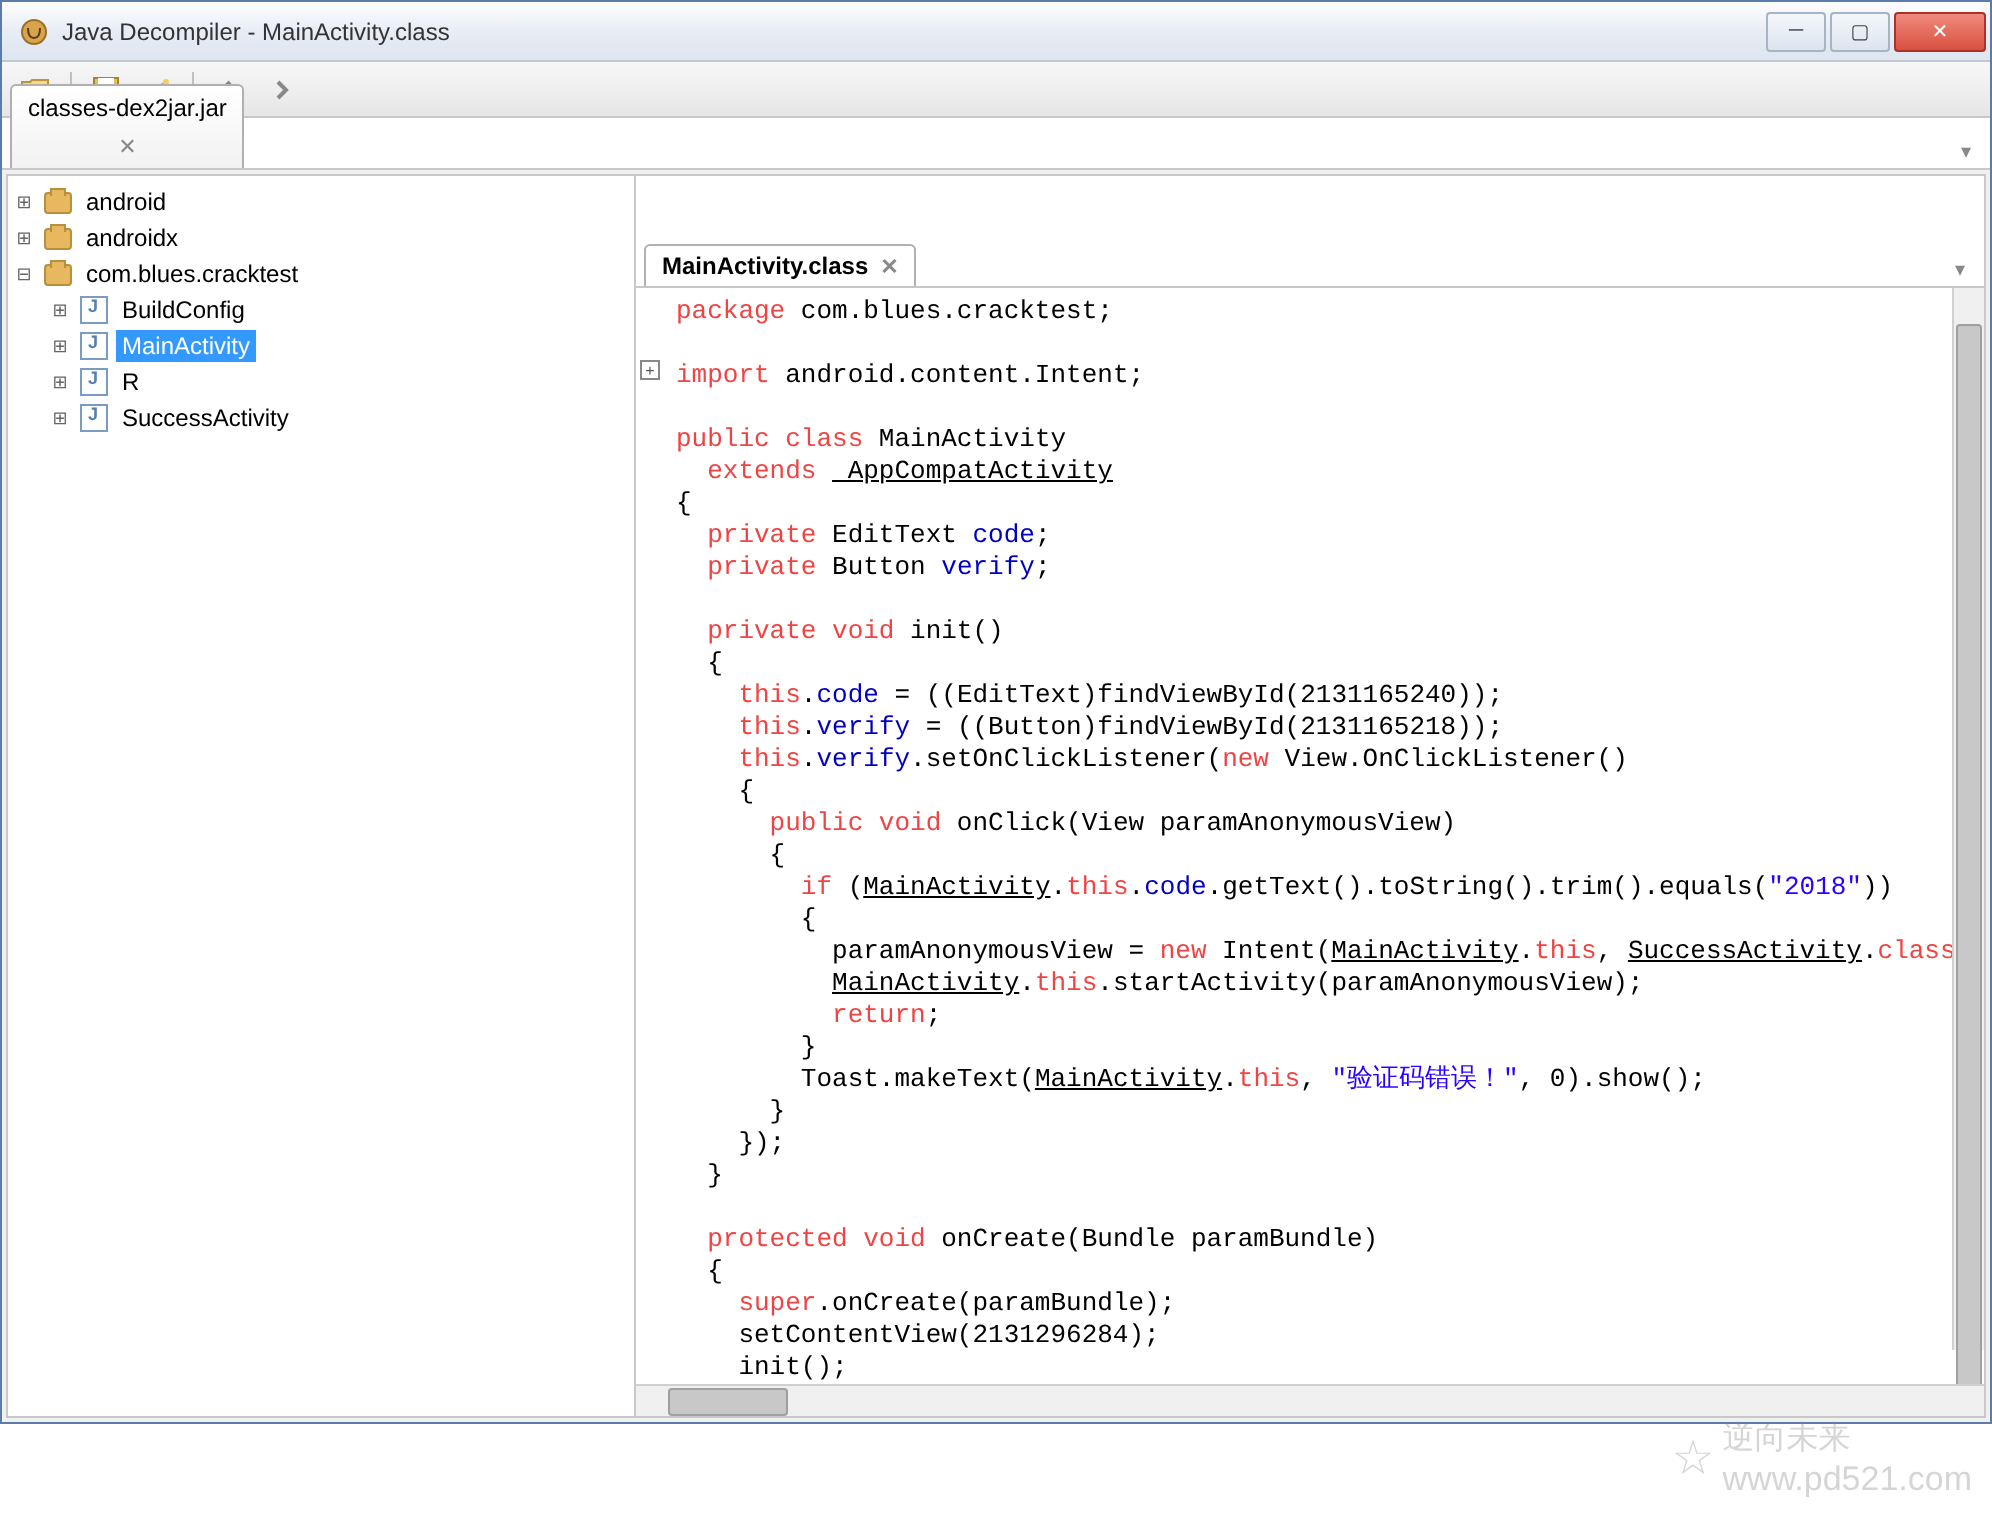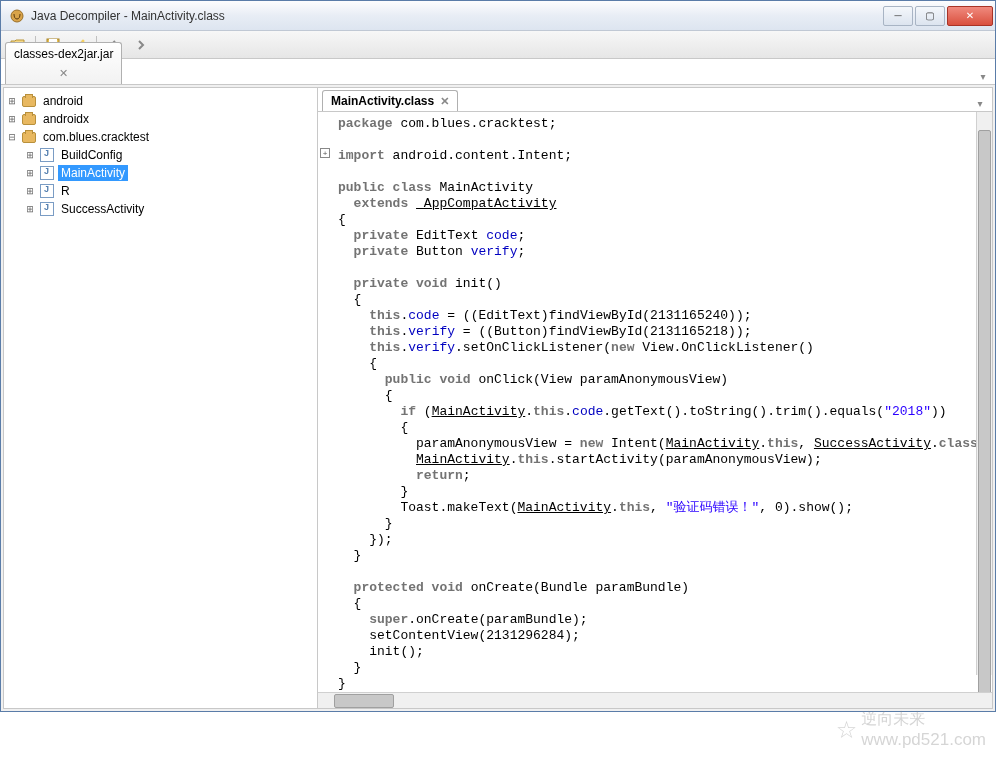--- a/index.html
+++ b/index.html
@@ -33,28 +33,28 @@
 .tree-icon { width:16px; height:16px; margin:0 3px; display:flex; align-items:center; justify-content:center; }
 .tree-label { padding:1px 3px; }
 .tree-label.selected { background:#3399ff; color:#fff; }
 .tree-children { padding-left:18px; }
 .pkg-icon { background:#e8b860; border:1px solid #b8903c; border-radius:2px; width:14px; height:11px; position:relative; }
 .pkg-icon::before { content:''; position:absolute; top:-3px; left:2px; width:6px; height:3px; background:#e8b860; border:1px solid #b8903c; border-bottom:none; }
 .cls-icon { width:14px; height:14px; border:1px solid #7a9cc4; background:#fff; position:relative; }
 .cls-icon::after { content:'J'; position:absolute; top:-1px; left:3px; font-size:9px; color:#5580b0; font-weight:bold; }
 
 .code-panel { flex:1; display:flex; flex-direction:column; overflow:hidden; }
-.code-tabs { height:24px; background:#fff; border-bottom:1px solid #c8c8c8; display:flex; align-items:flex-end; padding:2px 4px 0; }
+.code-tabs { height:24px; background:#fff; border-bottom:1px solid #c8c8c8; display:flex; align-items:flex-end; padding:2px 4px 0;margin-top:32px; }
 .code-tab { display:flex; align-items:center; padding:3px 8px; border:1px solid #b0b0b0; border-bottom:none; background:#fff; border-radius:3px 3px 0 0; font-size:12px; font-weight:bold; gap:6px; }
 .code-area { flex:1; overflow:auto; position:relative; background:#fff; }
 .code-content { font-family:"Courier New",monospace; font-size:13px; line-height:16px; padding:4px 8px; white-space:pre; position:relative; }
 .gutter { position:absolute; left:0; top:0; width:14px; background:#fff; border-right:1px solid #e0e0e0; }
 .gutter-mark { position:absolute; left:2px; width:10px; height:10px; background:#fff; border:1px solid #888; font-size:8px; text-align:center; line-height:9px; color:#555; cursor:pointer; }
 
-.kw { color:#737373; font-weight:bold; }
+.kw { color:#ef4444; font-weight:normal; }
 .str { color:#2a00ff; }
 .und { text-decoration:underline; }
 .ital { }
 .hscroll { height:16px; background:#f0f0f0; border-top:1px solid #d0d0d0; display:flex; align-items:center; }
 .hscroll-track { flex:1; height:14px; background:#f0f0f0; position:relative; margin:0 16px; }
 .hscroll-thumb { position:absolute; left:0; width:60px; top:0; bottom:0; background:#c8c8c8; border:1px solid #a0a0a0; border-radius:2px; }
 .right-vscroll { position:absolute; right:0; top:0; bottom:17px; width:16px; background:#f0f0f0; border-left:1px solid #d0d0d0; }
 .right-vscroll-thumb { position:absolute; left:1px; right:1px; top:18px; height:580px; background:#c8c8c8; border:1px solid #a0a0a0; border-radius:2px; }
 
 .watermark { position:absolute; right:10px; bottom:8px; opacity:0.35; font-size:16px; color:#888; display:flex; align-items:center; gap:4px; pointer-events:none; }

